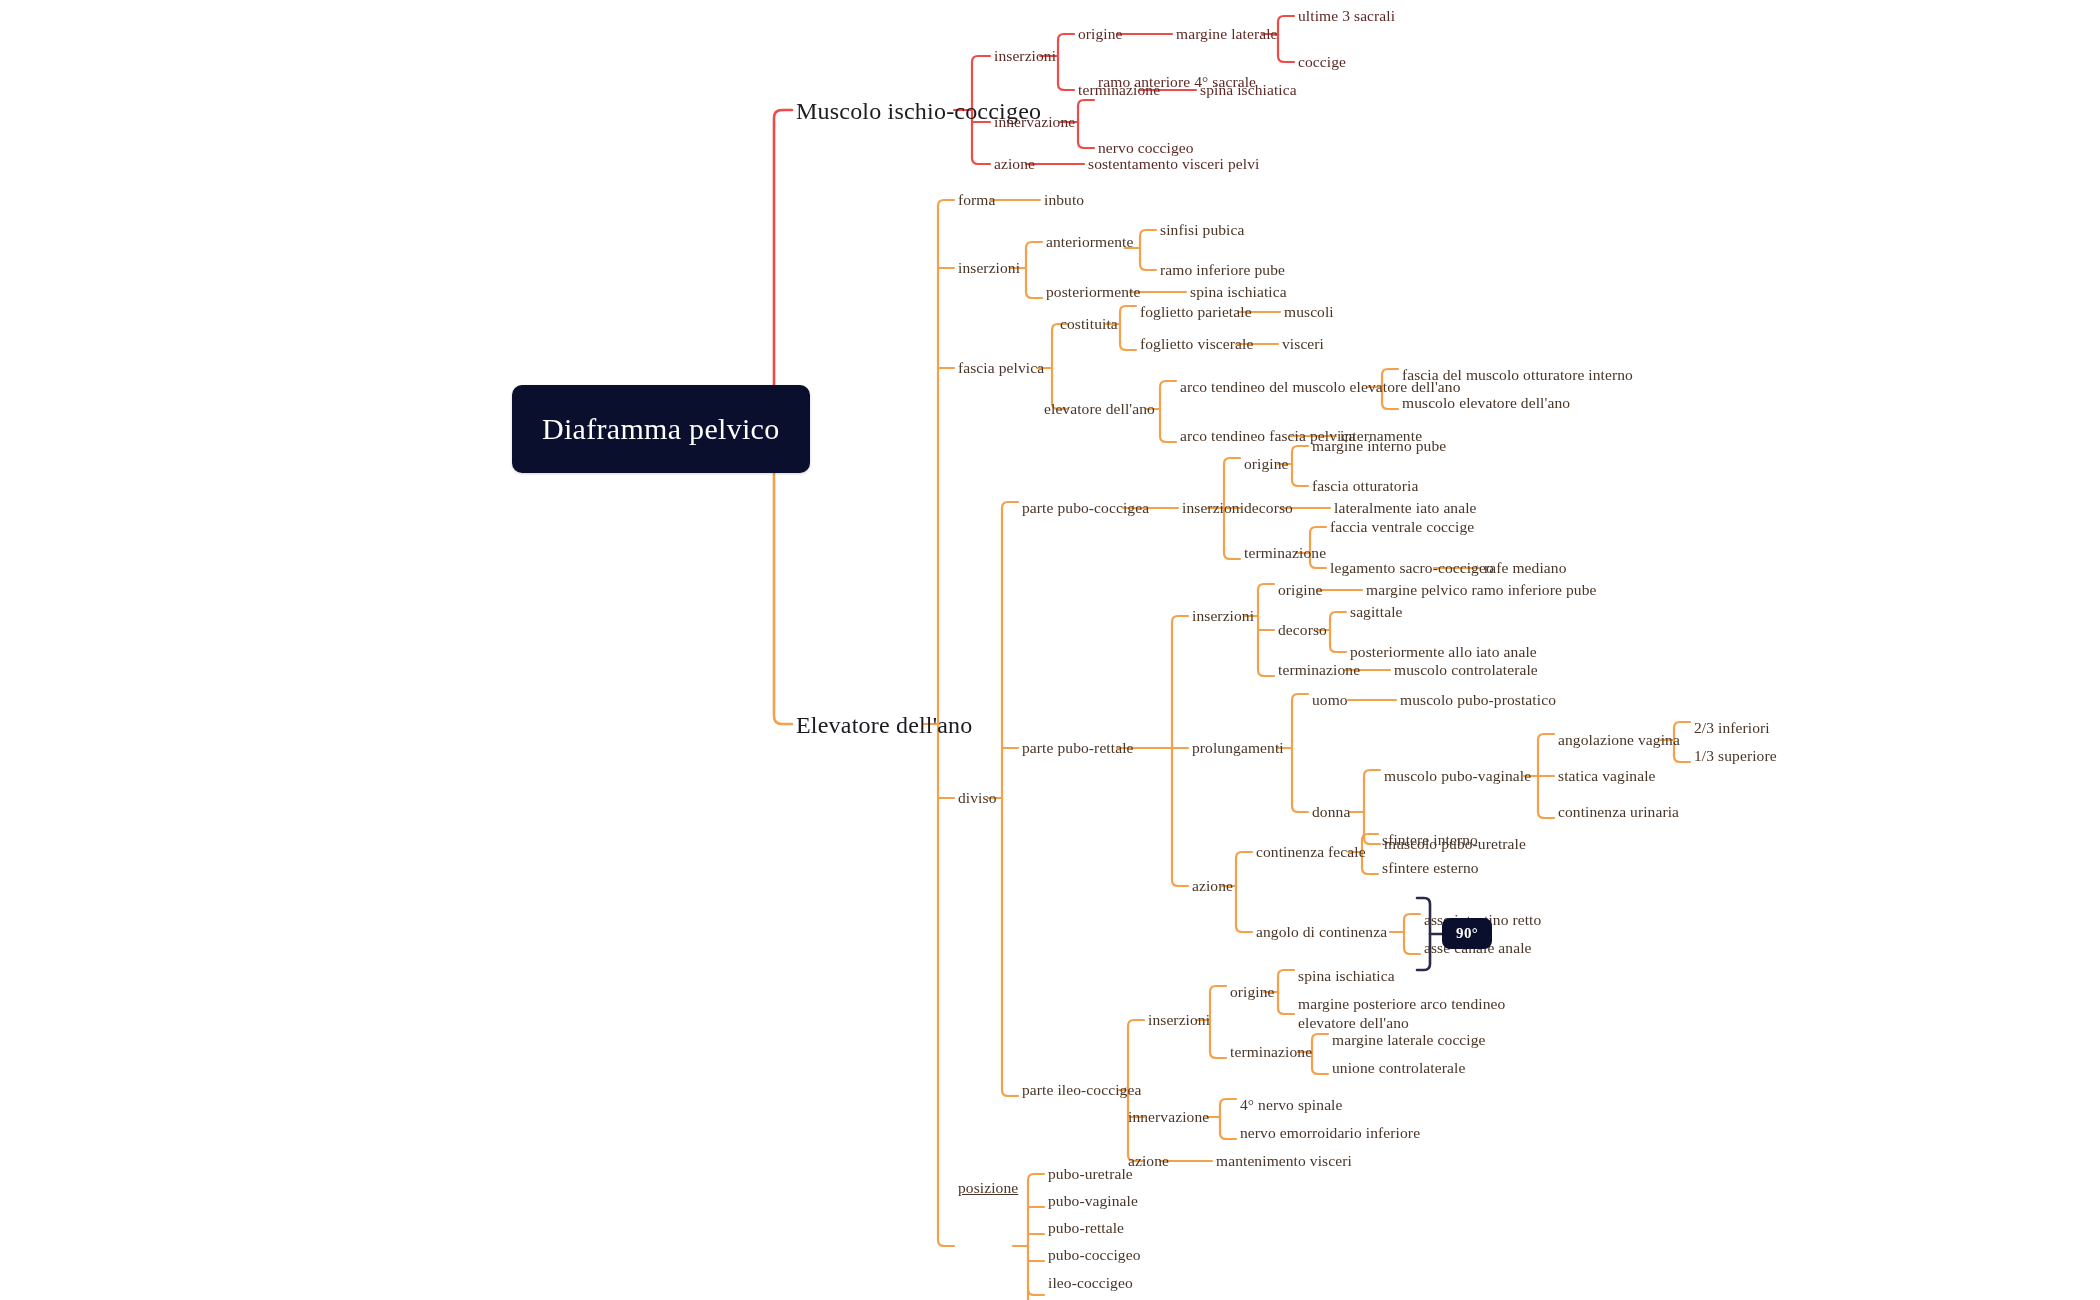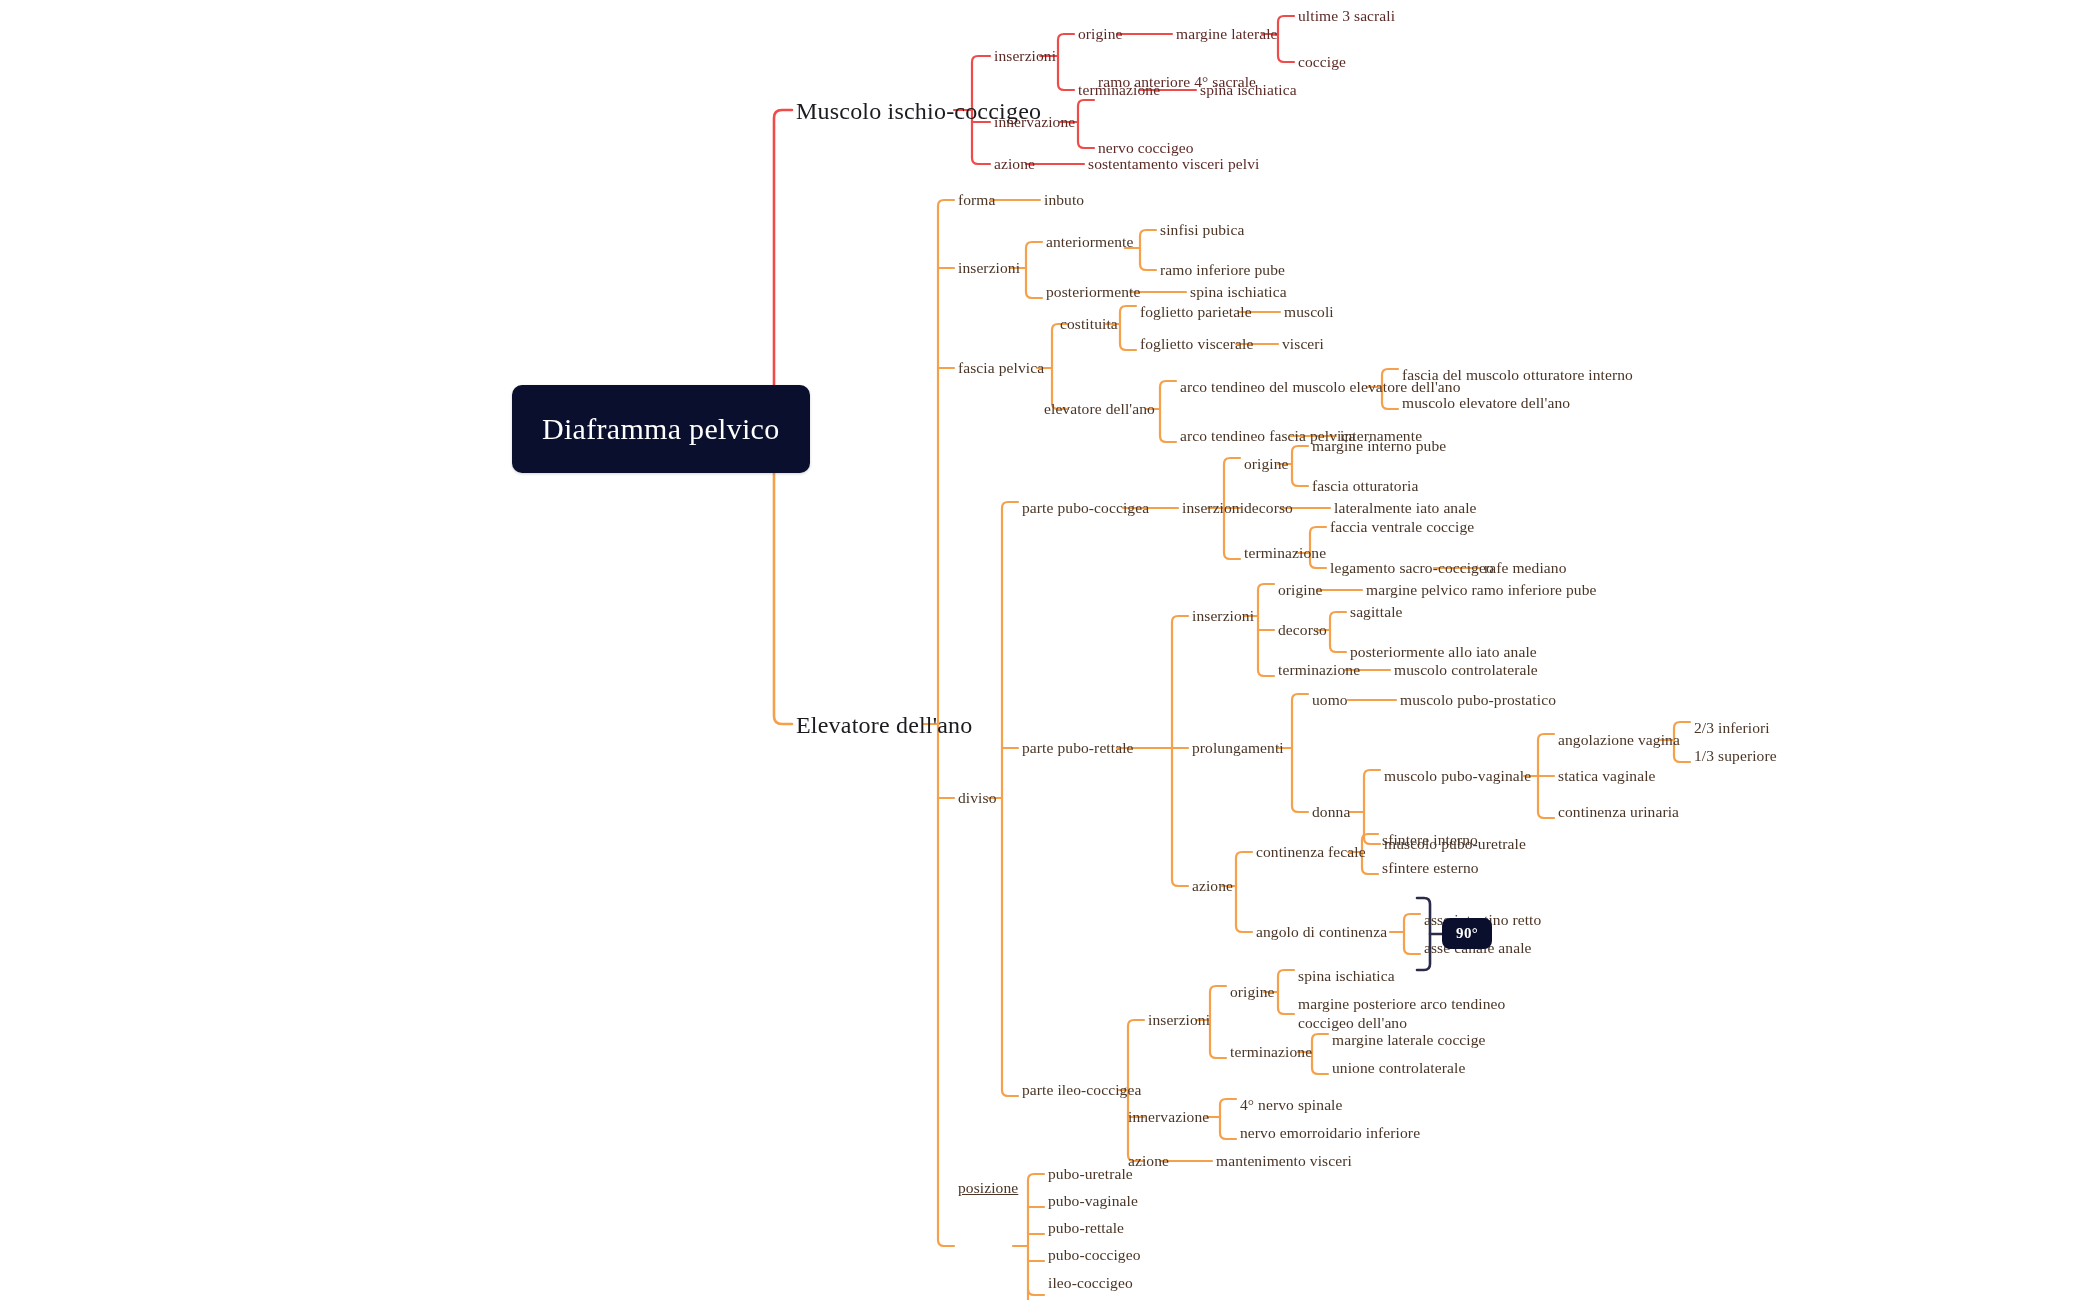--- a/index.html
+++ b/index.html
@@ -326,21 +326,21 @@
   <div class="node t" style="left:1256px;top:923px;">angolo di continenza</div>
   <div class="node t" style="left:1424px;top:911px;">asse intestino retto</div>
   <div class="node t" style="left:1424px;top:939px;">asse canale anale</div>
 
   <div class="badge" style="left:1442px;top:918px;">90°</div>
 
   <div class="node t" style="left:1022px;top:1081px;">parte ileo-coccigea</div>
   <div class="node t" style="left:1148px;top:1011px;">inserzioni</div>
   <div class="node t" style="left:1230px;top:983px;">origine</div>
   <div class="node t" style="left:1298px;top:967px;">spina ischiatica</div>
-  <div class="node t wrap2" style="left:1298px;top:995px;">margine posteriore arco tendineo coccigeo dell'ano</div>
+  <div class="node t wrap2" style="left:1298px;top:995px;">margine posteriore arco tendineo elevatore dell'ano</div>
   <div class="node t" style="left:1230px;top:1043px;">terminazione</div>
   <div class="node t" style="left:1332px;top:1031px;">margine laterale coccige</div>
   <div class="node t" style="left:1332px;top:1059px;">unione controlaterale</div>
   <div class="node t" style="left:1128px;top:1108px;">innervazione</div>
   <div class="node t" style="left:1240px;top:1096px;text-align:right;">4° nervo spinale</div>
   <div class="node t" style="left:1240px;top:1124px;">nervo emorroidario inferiore</div>
   <div class="node t" style="left:1128px;top:1152px;">azione</div>
   <div class="node t" style="left:1216px;top:1152px;">mantenimento visceri</div>
 
   <div class="node t" style="left:958px;top:1179px;text-decoration:underline;">posizione</div>

